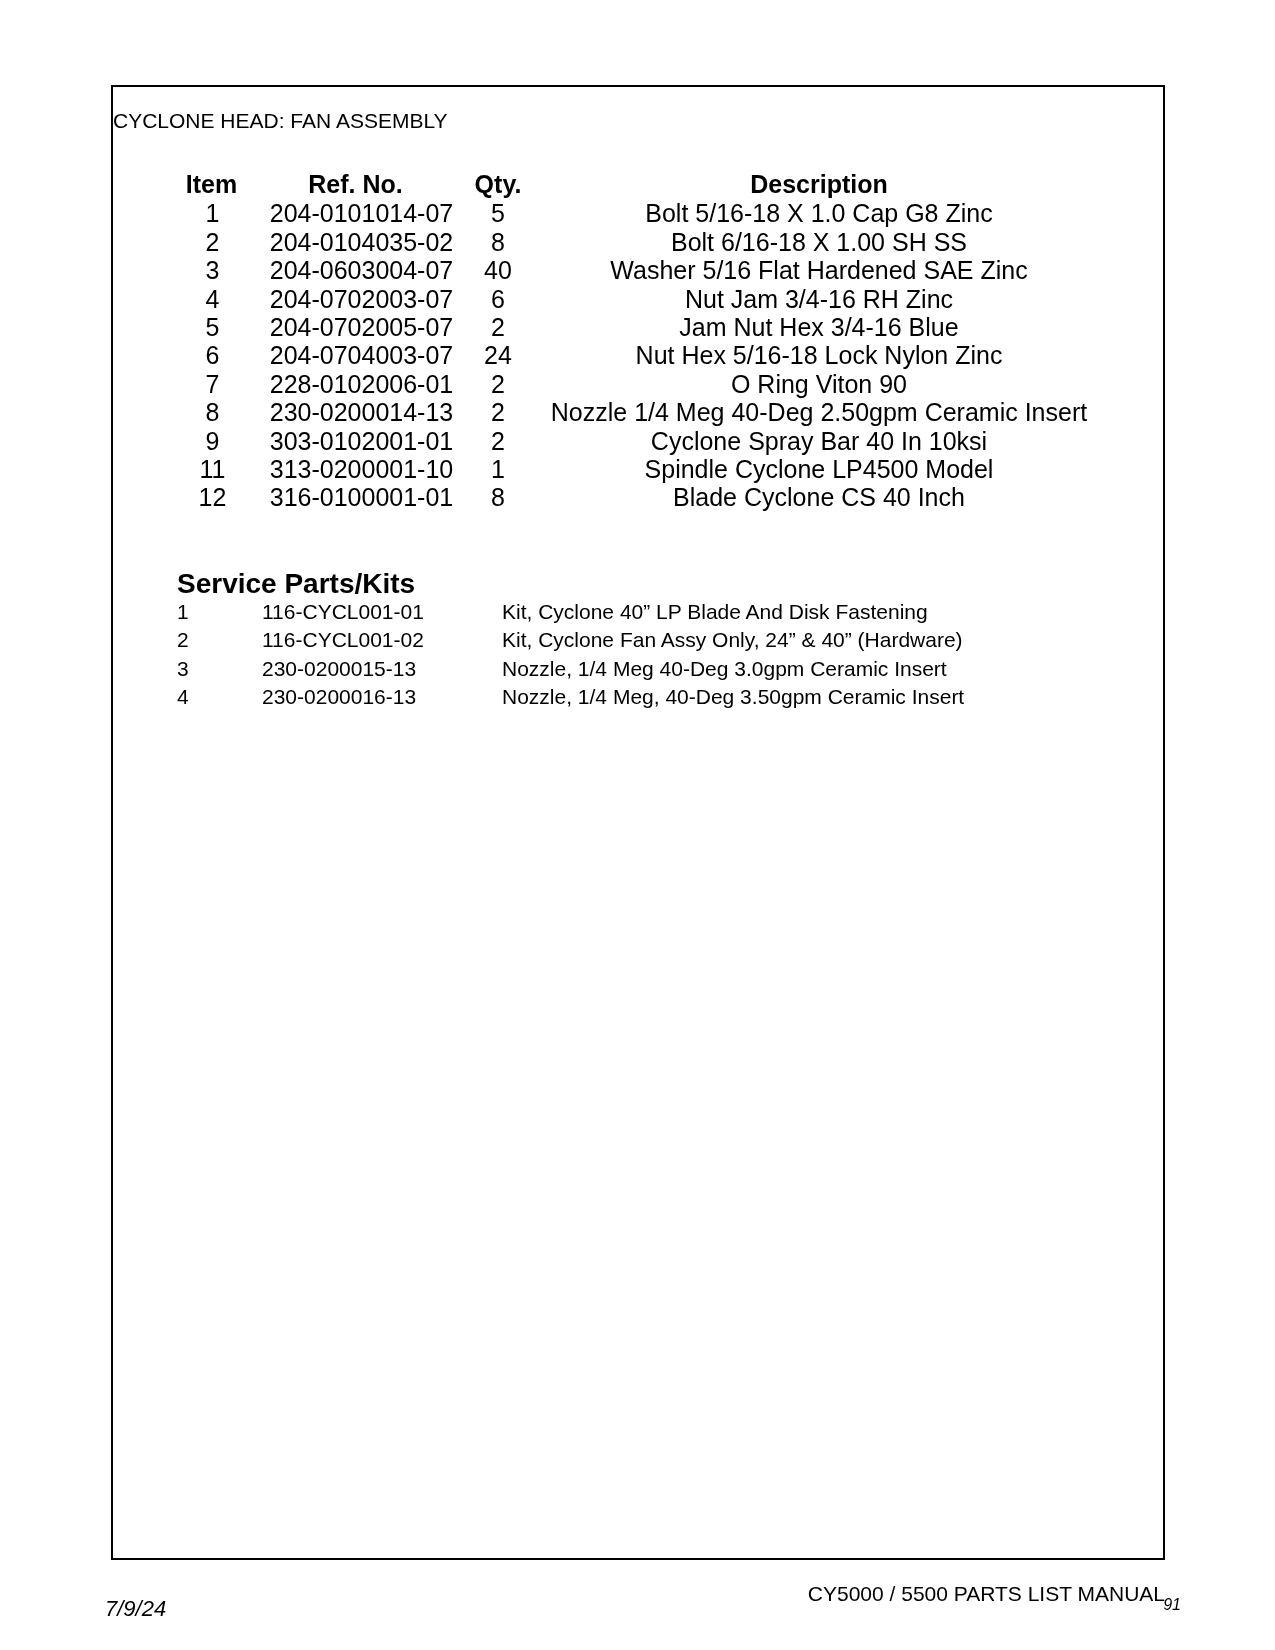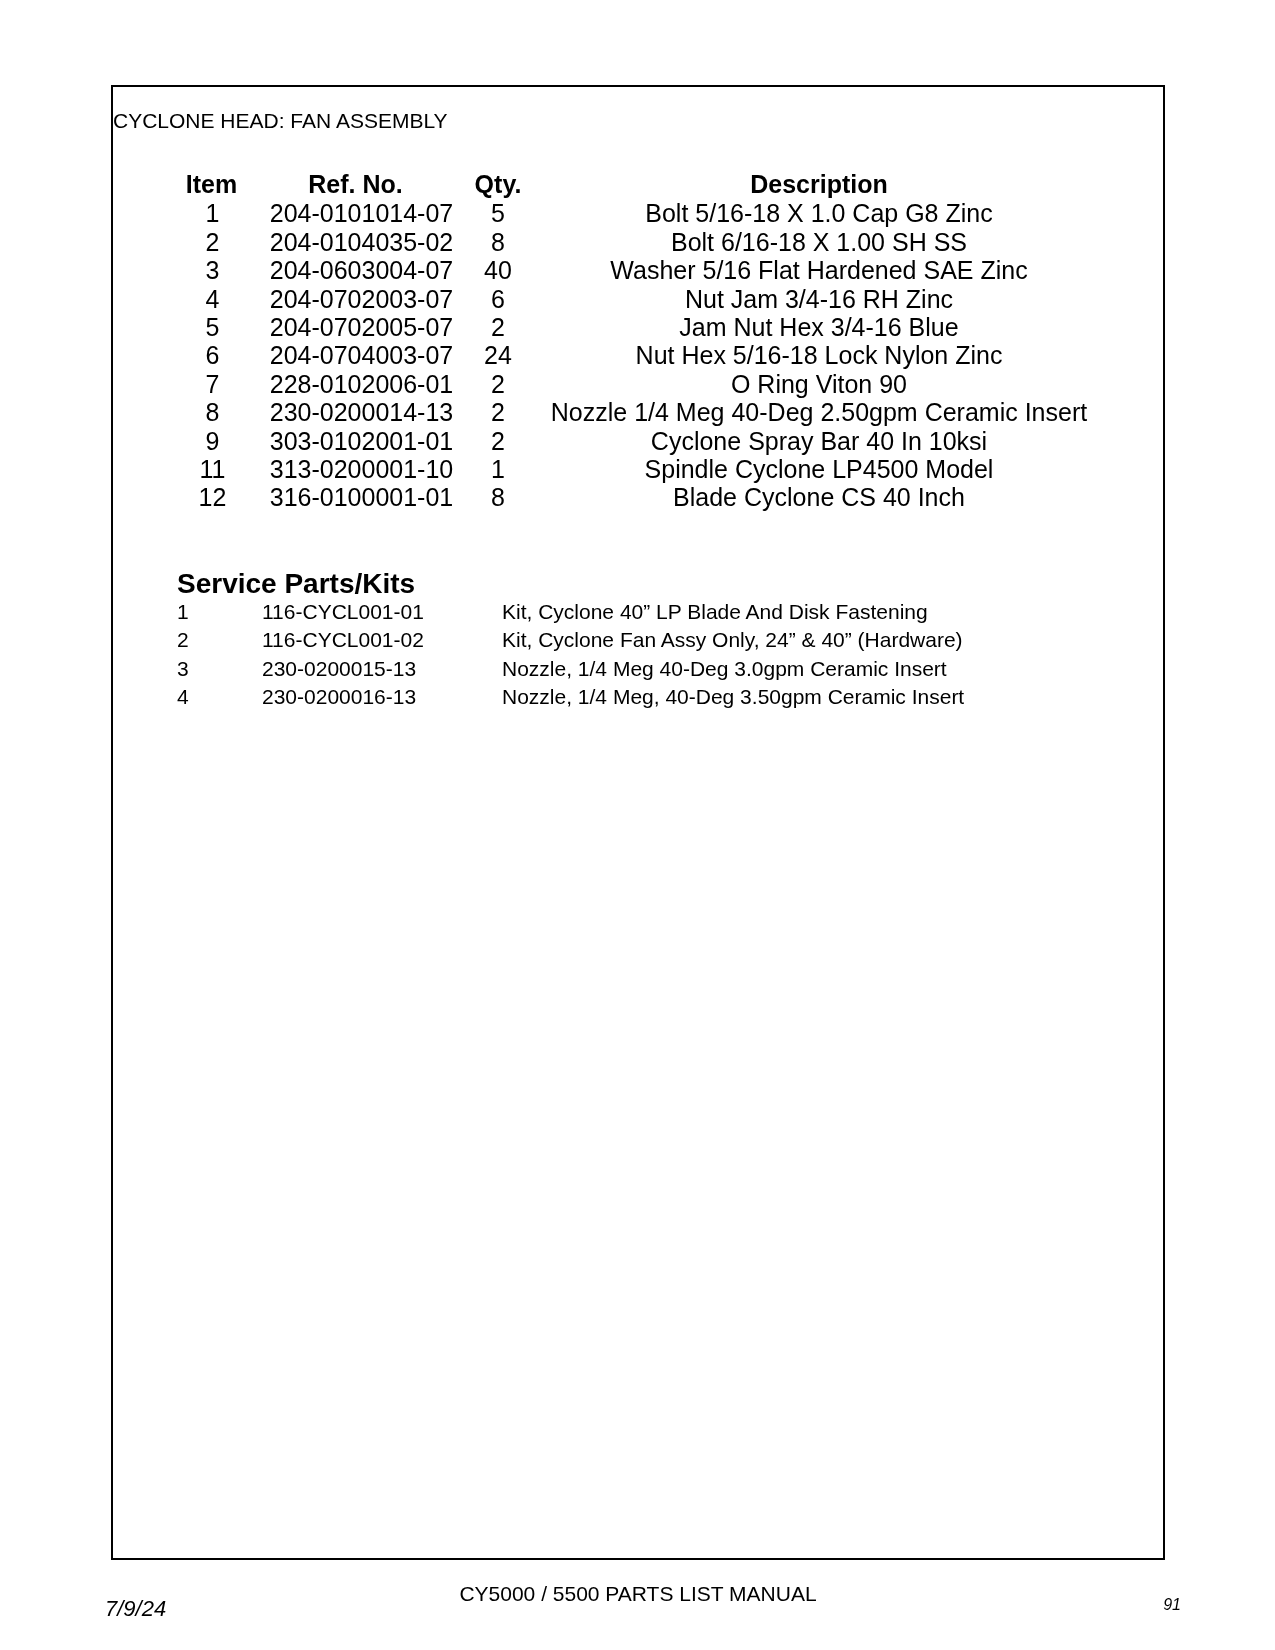--- a/index.html
+++ b/index.html
@@ -128,21 +128,21 @@
     top: 16px;
     font-size: 22px;
     font-style: italic;
     white-space: nowrap;
   }
   .footer-center {
     position: absolute;
     left: 0;
     top: 2px;
     width: 1054px;
-    text-align: center;
+    text-align: right;
     font-size: 21px;
     white-space: nowrap;
   }
   .footer-page {
     position: absolute;
     right: -16px;
     top: 16px;
     font-size: 16px;
     white-space: nowrap;
     font-style: italic;

